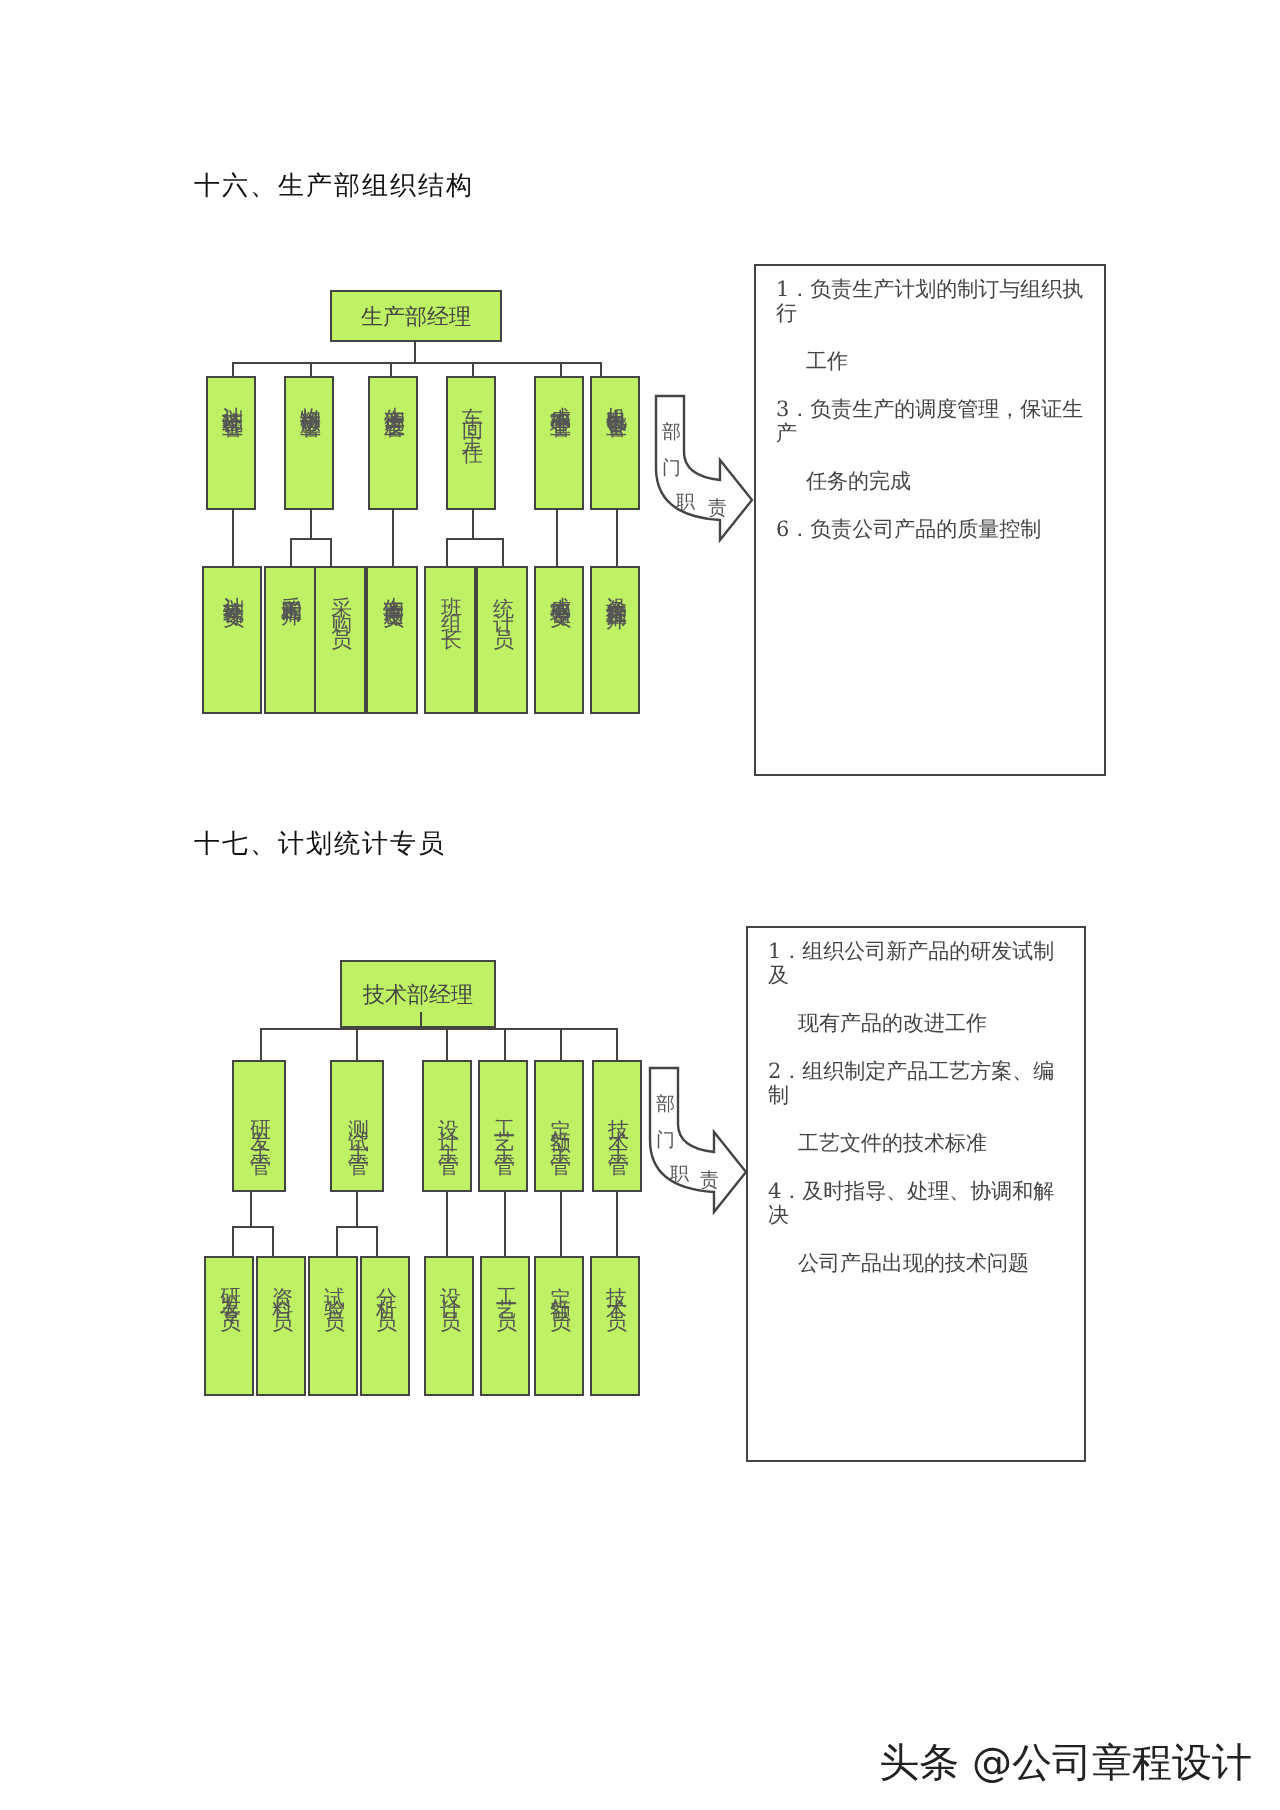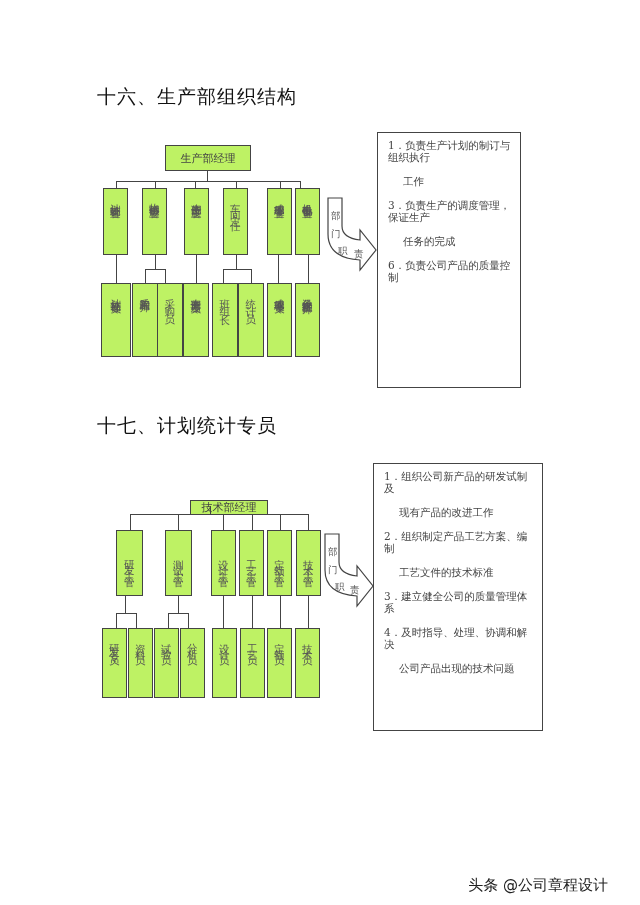--- a/index.html
+++ b/index.html
@@ -1,33 +1,33 @@
 <!DOCTYPE html>
 <html><head>
 <meta charset="utf-8">
 <style>
   html, body { margin:0; padding:0; background:#ffffff; }
   body { width:640px; height:905px; position:relative; overflow:hidden;
          font-family:"DejaVu Serif","Liberation Serif",serif; color:#333; }
   .abs { position:absolute; }
-  .section-title { font-size:19px; color:#111; letter-spacing:1px;
+  .section-title { font-size:13px; color:#111; letter-spacing:1px;
          font-family:"DejaVu Serif","Liberation Serif",serif; }
   .box { position:absolute; border:1.2px solid #444; background:#bef264; box-sizing:border-box;
          display:flex; align-items:center; justify-content:center; }
   .hbox { font-size:11px; color:#444; }
   .vbox { writing-mode:vertical-rl; text-orientation:upright; font-size:10.5px;
           color:#555; letter-spacing:1px; justify-content:flex-start; padding-top:6px; line-height:1; }
   .vbox.center { justify-content:center; padding-top:0; }
   .line { position:absolute; background:#444; }
   .duties { position:absolute; border:1.2px solid #444; box-sizing:border-box; background:#fff;
             font-size:10.5px; color:#444; padding:6px 8px 0 10px; }
   .duty { line-height:12px; margin-bottom:12px; }
   .duty .cont { padding-left:15px; display:block; margin-top:12px; }
   .arrow-label { position:absolute; font-size:9.5px; color:#555; }
-  .watermark { position:absolute; right:32px; bottom:10px; font-size:15px; color:#222;
+  .watermark { position:absolute; right:14px; bottom:10px; font-size:20px; color:#222;
                font-family:"DejaVu Sans","Liberation Sans",sans-serif;
                text-shadow:0 0 2px #fff, 0 0 3px #fff; }
 </style>
 </head>
 <body>
 
 <div class="abs section-title" style="left:97px;top:84px;">十六、生产部组织结构</div>
 
 <div>
   <div class="box hbox" style="left:165px;top:145px;width:86px;height:26px;">生产部经理</div>
@@ -71,30 +71,30 @@
 </div>
 
 <svg class="abs" style="left:326px;top:196px;" width="52" height="80" viewBox="0 0 52 80">
   <path d="M2,2 L16,2 L16,30 Q16,42 34,44 L34,34 L50,54 L34,74 L34,64 Q2,62 2,38 Z" fill="#fff" stroke="#444" stroke-width="1.2"></path>
 </svg>
 <div class="arrow-label" style="left:331px;top:210px;">部</div>
 <div class="arrow-label" style="left:331px;top:228px;">门</div>
 <div class="arrow-label" style="left:338px;top:245px;">职</div>
 <div class="arrow-label" style="left:354px;top:248px;">责</div>
 
-<div class="duties" style="left:377px;top:132px;width:144px;height:256px;">
+<div class="duties" style="left:377px;top:132px;width:176px;height:256px;">
   <div class="duty"><span>1．负责生产计划的制订与组织执行</span><span class="cont">工作</span></div>
   <div class="duty"><span>3．负责生产的调度管理，保证生产</span><span class="cont">任务的完成</span></div>
   <div class="duty"><span>6．负责公司产品的质量控制</span></div>
 </div>
 
 <div class="abs section-title" style="left:97px;top:413px;">十七、计划统计专员</div>
 
 <div>
-  <div class="box hbox" style="left:170px;top:500px;width:78px;height:15px;margin-left:20px;">技术部经理</div>
+  <div class="box hbox" style="left:170px;top:480px;width:78px;height:34px;">技术部经理</div>
   <div class="line" style="left:210px;top:506px;width:1.2px;height:9px;"></div>
   <div class="line" style="left:130px;top:514px;width:178px;height:1.2px;"></div>
   <div class="line" style="left:130px;top:514px;width:1.2px;height:16px;"></div>
   <div class="line" style="left:178px;top:514px;width:1.2px;height:16px;"></div>
   <div class="line" style="left:223px;top:514px;width:1.2px;height:16px;"></div>
   <div class="line" style="left:252px;top:514px;width:1.2px;height:16px;"></div>
   <div class="line" style="left:280px;top:514px;width:1.2px;height:16px;"></div>
   <div class="line" style="left:308px;top:514px;width:1.2px;height:16px;"></div>
 
   <div class="box vbox center" style="left:116px;top:530px;width:27px;height:66px;letter-spacing:6px;">研发主管</div>
@@ -131,17 +131,16 @@
   <path d="M2,2 L16,2 L16,30 Q16,42 34,44 L34,34 L50,54 L34,74 L34,64 Q2,62 2,38 Z" fill="#fff" stroke="#444" stroke-width="1.2"></path>
 </svg>
 <div class="arrow-label" style="left:328px;top:546px;">部</div>
 <div class="arrow-label" style="left:328px;top:564px;">门</div>
 <div class="arrow-label" style="left:335px;top:581px;">职</div>
 <div class="arrow-label" style="left:350px;top:584px;">责</div>
 
 <div class="duties" style="left:373px;top:463px;width:170px;height:268px;">
   <div class="duty"><span>1．组织公司新产品的研发试制及</span><span class="cont">现有产品的改进工作</span></div>
   <div class="duty"><span>2．组织制定产品工艺方案、编制</span><span class="cont">工艺文件的技术标准</span></div>
-  <div class="duty"><span>3．建立健全公司的质量管理体系</span></div>
   <div class="duty"><span>4．及时指导、处理、协调和解决</span><span class="cont">公司产品出现的技术问题</span></div>
 </div>
 
 <div class="watermark">头条 @公司章程设计</div>
 
 </body></html>

